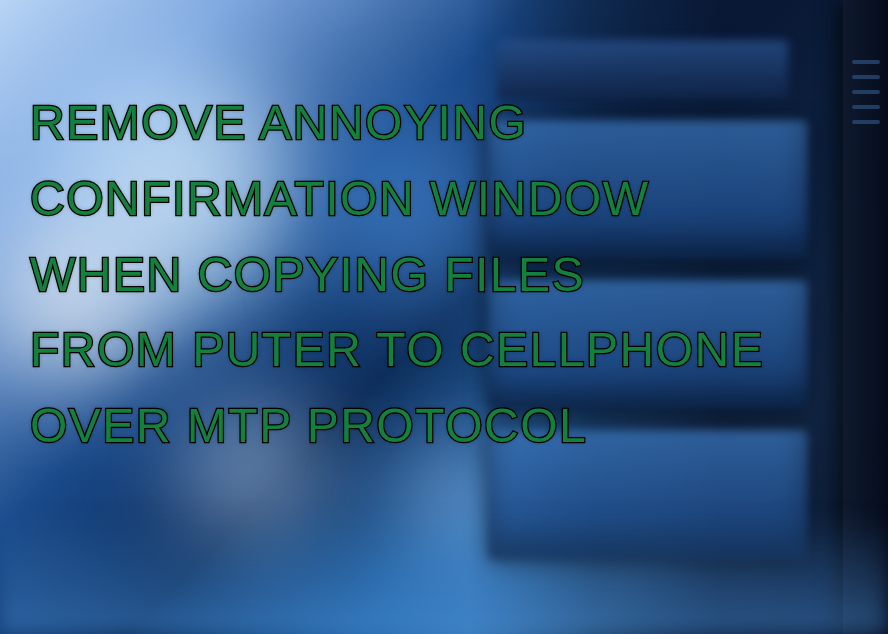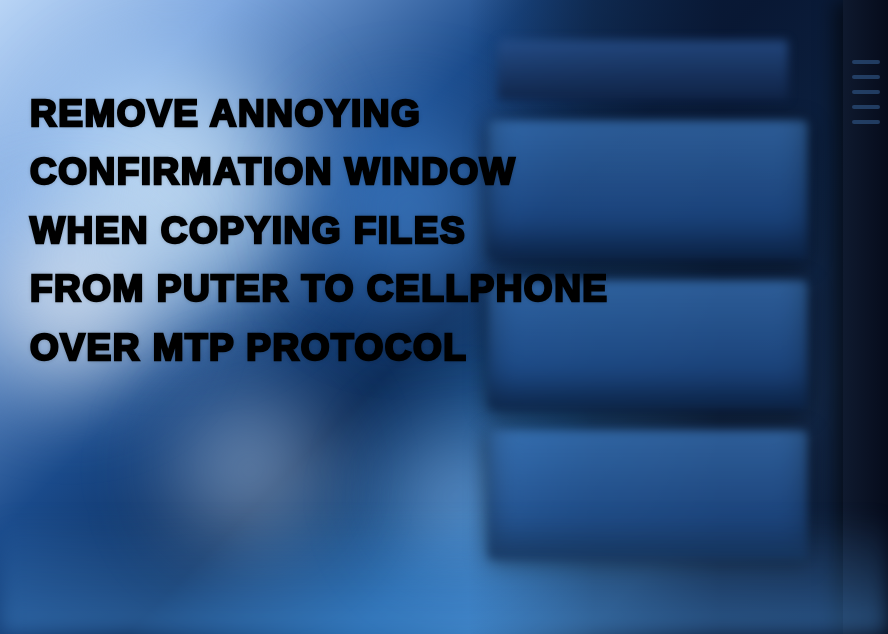--- a/index.html
+++ b/index.html
@@ -122,25 +122,25 @@
     }
     .headline {
       position: absolute;
       top: 85px;
       left: 30px;
       right: 30px;
       z-index: 10;
     }
     .headline-text {
       font-family: Impact, 'Arial Black', 'Helvetica Neue', Arial, sans-serif;
-      font-weight: 700;
-      font-size: 37px;
+      font-weight: 400;
+      font-size: 48px;
       line-height: 1.58;
       letter-spacing: 1.5px;
-      color: #000000;
+      color: #15803d;
       -webkit-text-stroke: 2.5px #000000;
       text-stroke: 2.5px #000000;
       paint-order: stroke fill;
       text-shadow: 0 0 4px rgba(0,0,0,0.4);
       font-stretch: condensed;
       white-space: pre-line;
     }
     .bottom-glow {
       position: absolute;
       bottom: 0;

